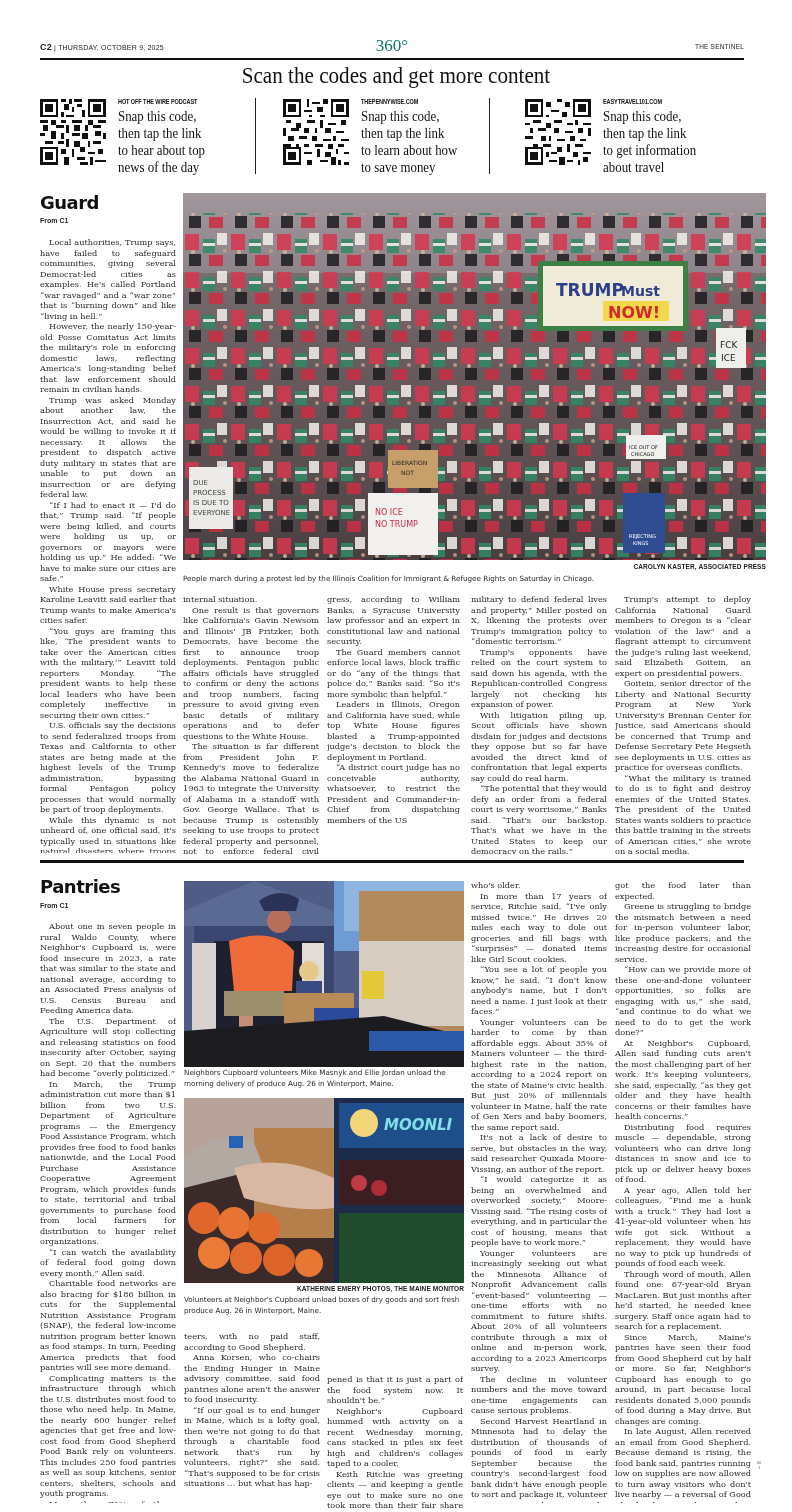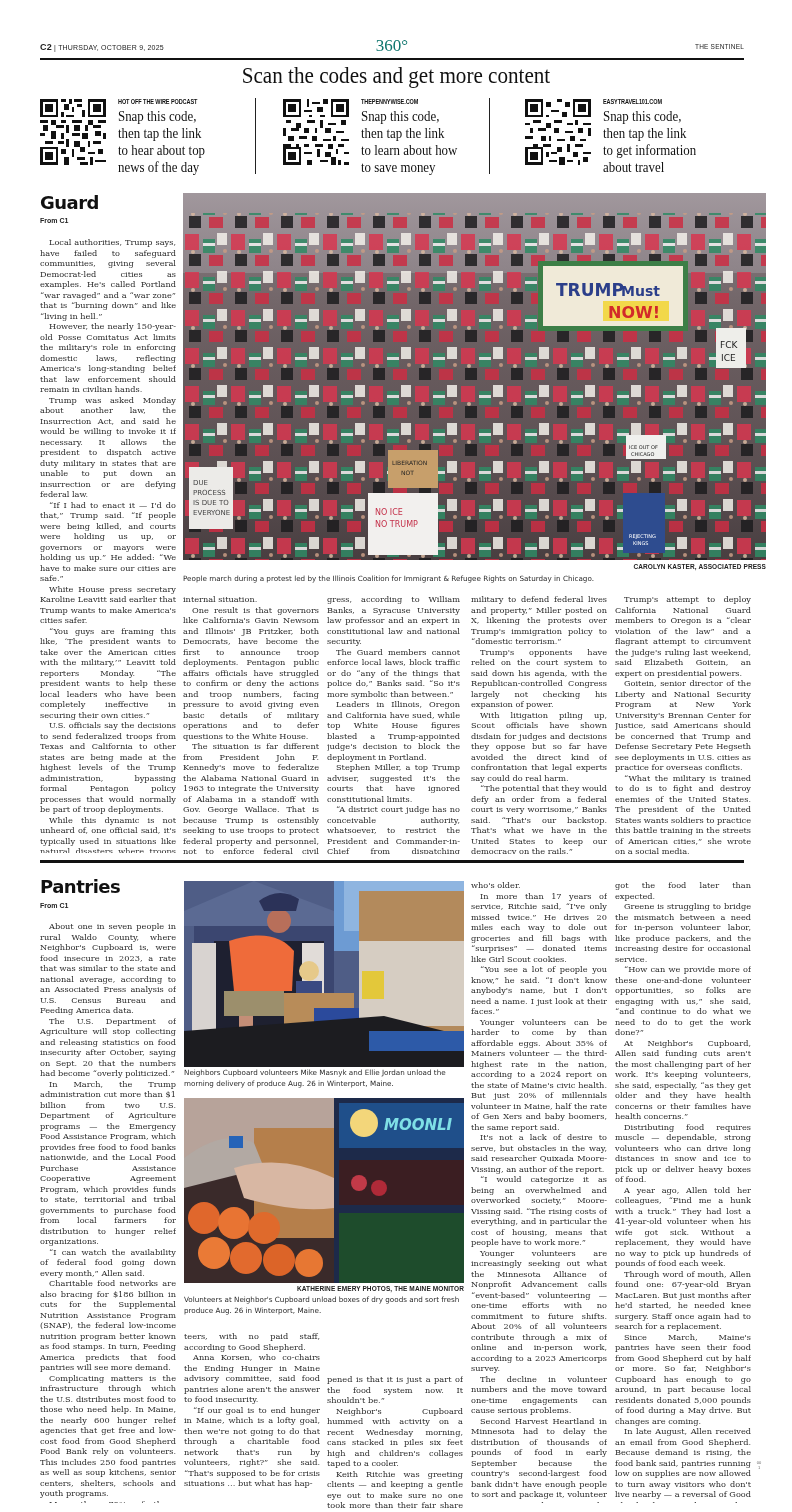--- a/index.html
+++ b/index.html
@@ -202,23 +202,22 @@
   <p>U.S. officials say the decisions to send federalized troops from Texas and California to other states are being made at the highest levels of the Trump administration, bypassing formal Pentagon policy processes that would normally be part of troop deployments.</p>
   <p>While this dynamic is not unheard of, one official said, it's typically used in situations like natural disasters where troops need to move out quickly before formal orders and authorizations. The officials all spoke on condition of anonymity to discuss the</p>
 </div>
 <div class="col" style="left:183px; top:594px; width:136px; height:260px;">
   <p class="cont">internal situation.</p>
   <p>One result is that governors like California's Gavin Newsom and Illinois' JB Pritzker, both Democrats, have become the first to announce troop deployments. Pentagon public affairs officials have struggled to confirm or deny the actions and troop numbers, facing pressure to avoid giving even basic details of military operations and to defer questions to the White House.</p>
   <p>The situation is far different from President John F. Kennedy's move to federalize the Alabama National Guard in 1963 to integrate the University of Alabama in a standoff with Gov. George Wallace. That is because Trump is ostensibly seeking to use troops to protect federal property and personnel, not to enforce federal civil rights laws passed by Con-</p>
 </div>
 <div class="col" style="left:327px; top:594px; width:133px; height:260px;">
   <p class="cont">gress, according to William Banks, a Syracuse University law professor and an expert in constitutional law and national security.</p>
-  <p>The Guard members cannot enforce local laws, block traffic or do “any of the things that police do,” Banks said. “So it's more symbolic than between.”</p>
+  <p>The Guard members cannot enforce local laws, block traffic or do “any of the things that police do,” Banks said. “So it's more symbolic than helpful.”</p>
   <p>Leaders in Illinois, Oregon and California have sued, while top White House figures blasted a Trump-appointed judge's decision to block the deployment in Portland.</p>
-  <p>Stephen Miller, a top Trump adviser, suggested it's the courts that have ignored constitutional limits.</p>
   <p>“A district court judge has no conceivable authority, whatsoever, to restrict the President and Commander-in-Chief from dispatching members of the US</p>
 </div>
 <div class="col" style="left:471px; top:594px; width:136px; height:260px;">
   <p class="cont">military to defend federal lives and property,” Miller posted on X, likening the protests over Trump's immigration policy to “domestic terrorism.”</p>
   <p>Trump's opponents have relied on the court system to said down his agenda, with the Republican-controlled Congress largely not checking his expansion of power.</p>
   <p>With litigation piling up, Scout officials have shown disdain for judges and decisions they oppose but so far have avoided the direct kind of confrontation that legal experts say could do real harm.</p>
   <p>“The potential that they would defy an order from a federal court is very worrisome,” Banks said. “That's our backstop. That's what we have in the United States to keep our democracy on the rails.”</p>
 </div>
 <div class="col" style="left:615px; top:594px; width:136px; height:260px;">
   <p>Trump's attempt to deploy California National Guard members to Oregon is a “clear violation of the law” and a flagrant attempt to circumvent the judge's ruling last weekend, said Elizabeth Goitein, an expert on presidential powers.</p>

